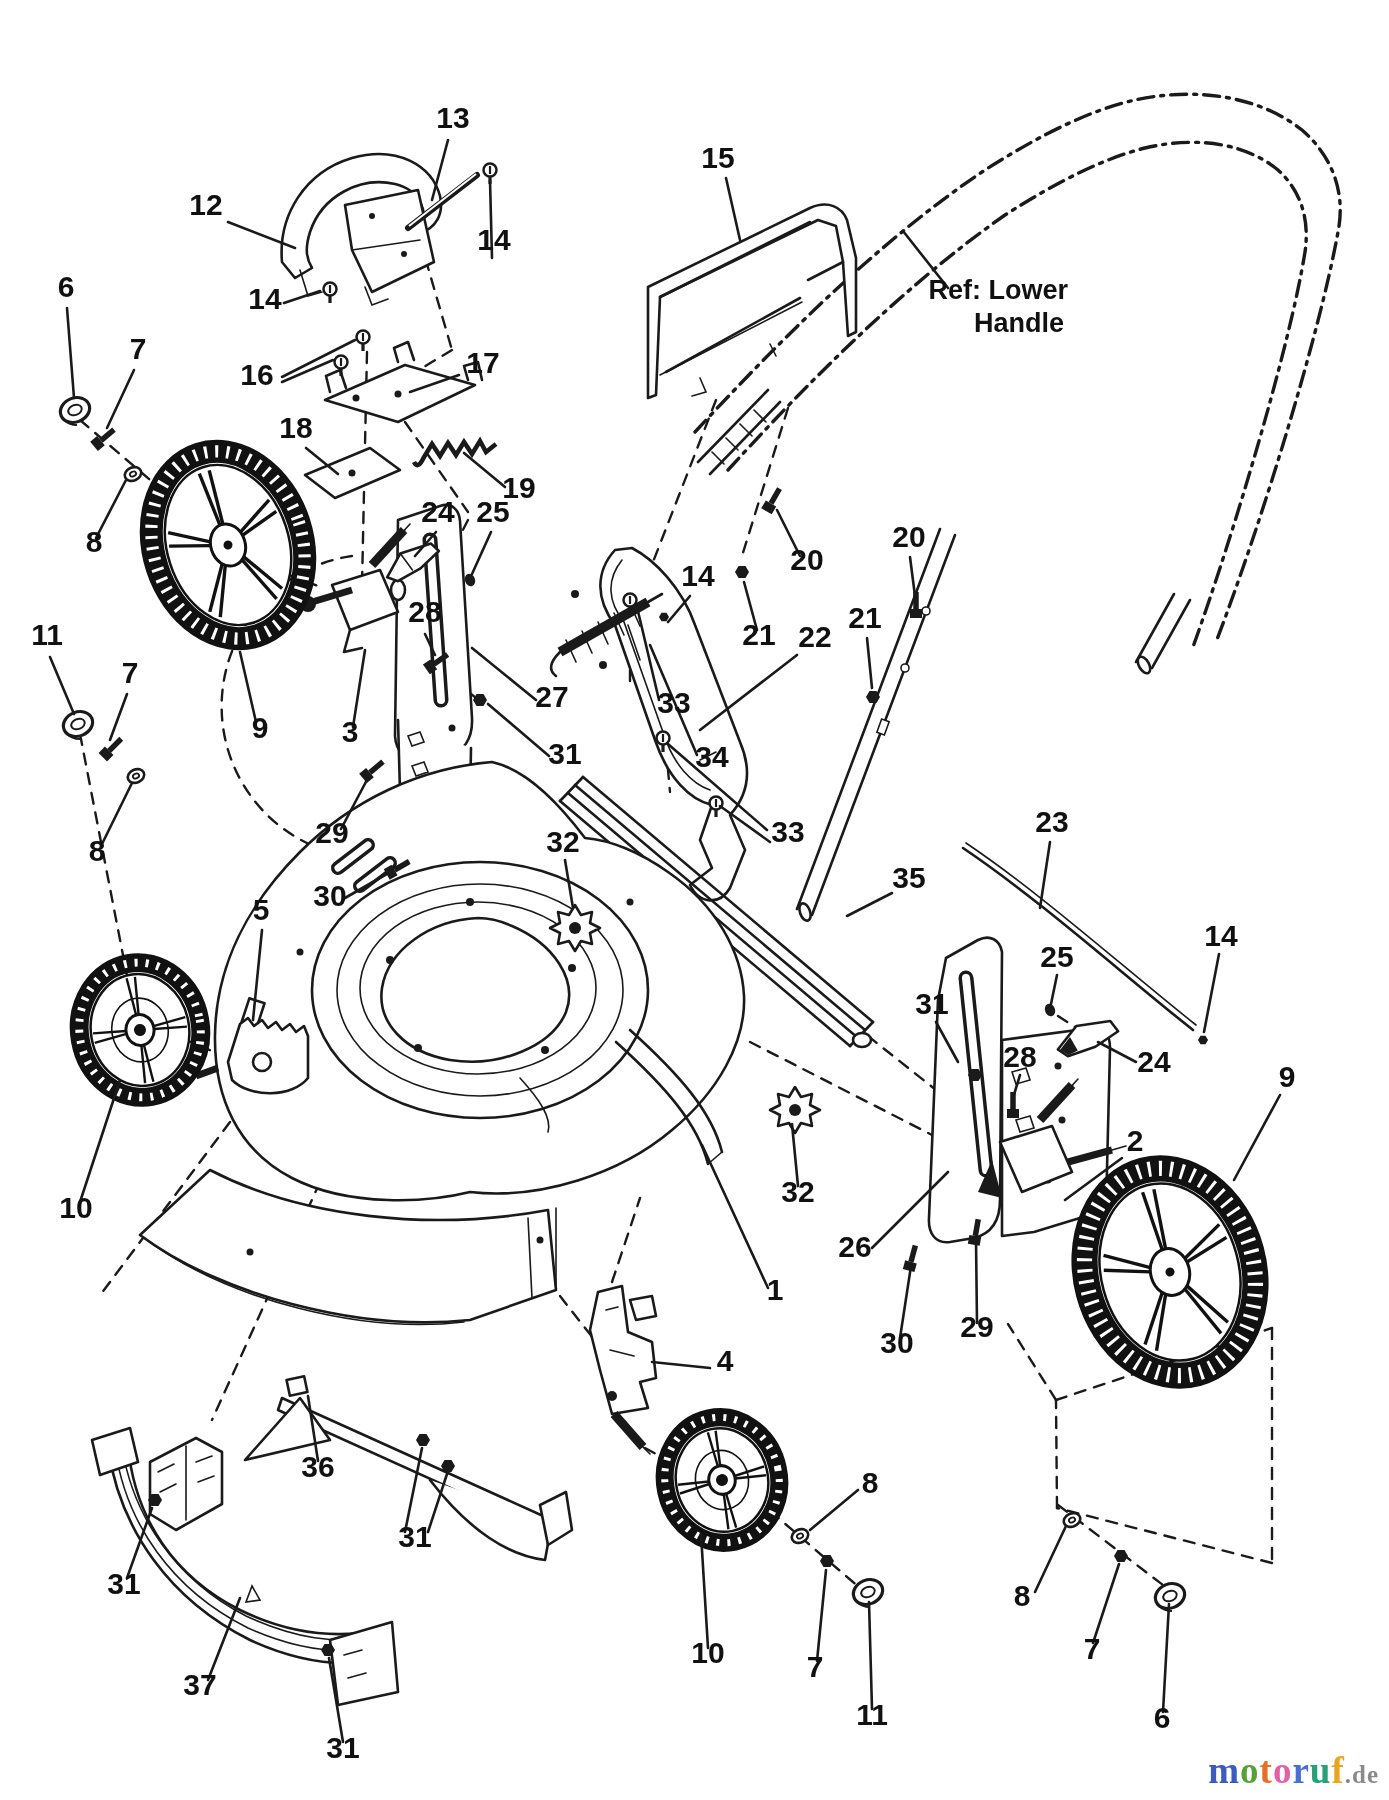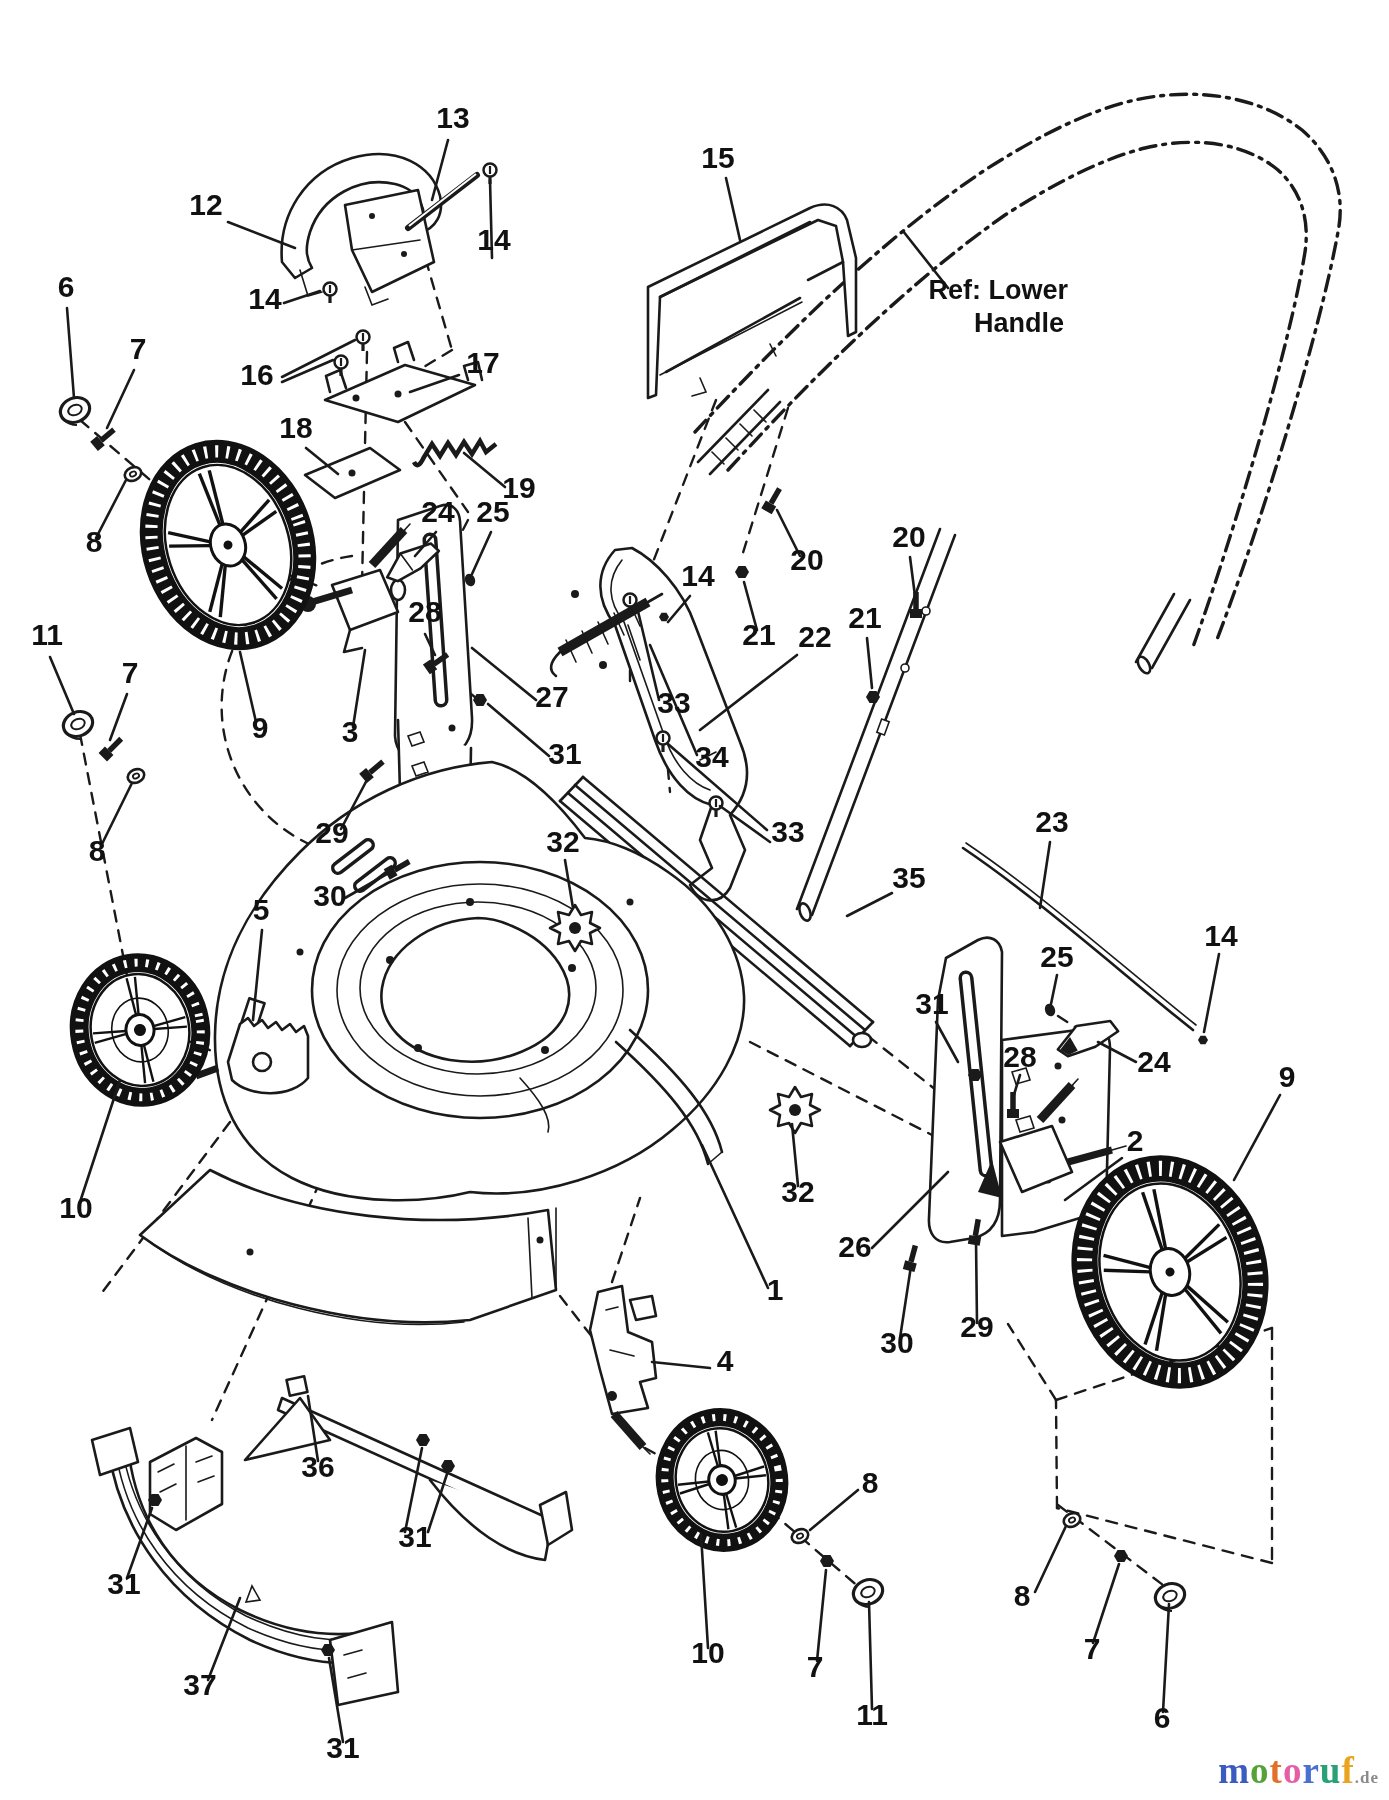--- a/index.html
+++ b/index.html
@@ -10,21 +10,21 @@
   .lnthin{stroke:#1a1a1a;stroke-width:1.6;fill:none;stroke-linecap:round;}
   .fillw{fill:#ffffff;}
   .dark{fill:#1a1a1a;stroke:none;}
   .dash{stroke:#1a1a1a;stroke-width:2.4;fill:none;stroke-dasharray:11 9;stroke-linecap:round;}
   .dashdot{stroke:#1a1a1a;stroke-width:3.4;fill:none;stroke-dasharray:16 7 3 7;stroke-linecap:round;}
   .leader{stroke:#1a1a1a;stroke-width:2.6;stroke-linecap:round;}
   .callout{font:700 30px "Liberation Sans",sans-serif;fill:#111;}
   .refnote{font:700 27px "Liberation Sans",sans-serif;fill:#111;}
   .wm{position:absolute;right:10px;bottom:8px;font-family:"Liberation Serif",serif;
       font-weight:700;font-size:37px;letter-spacing:1px;user-select:none;}
-  .wm .suffix{font-size:17px;font-weight:700;}
+  .wm .suffix{font-size:25px;font-weight:700;}
 </style>
 </head>
 <body>
 
 <div class="stage">
 <svg width="1389" height="1800" viewBox="0 0 1389 1800">
 
   <g id="dashes">
         <line x1="80" y1="420" x2="218" y2="538" class="dash"></line>
         <line x1="250" y1="560" x2="318" y2="586" class="dash"></line>

